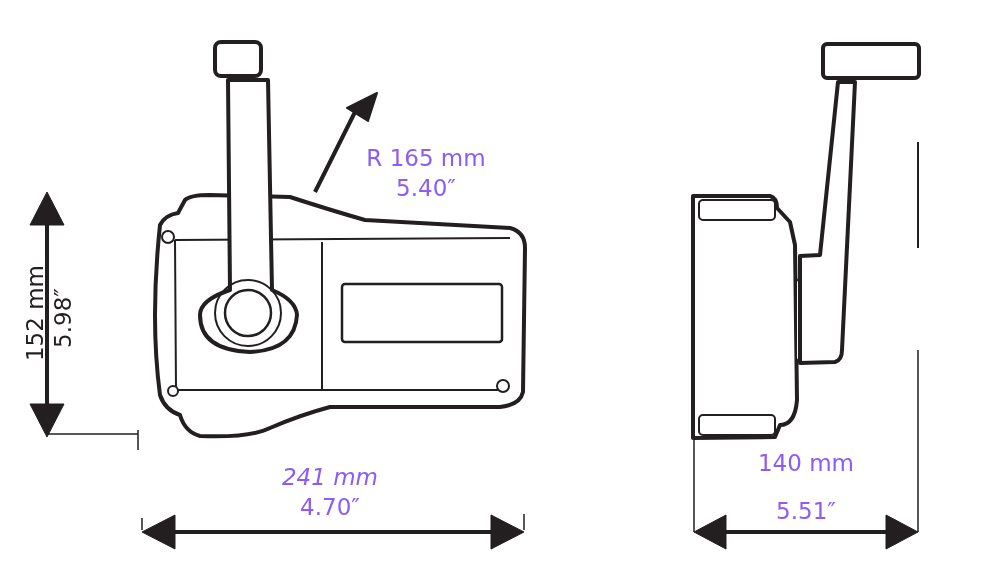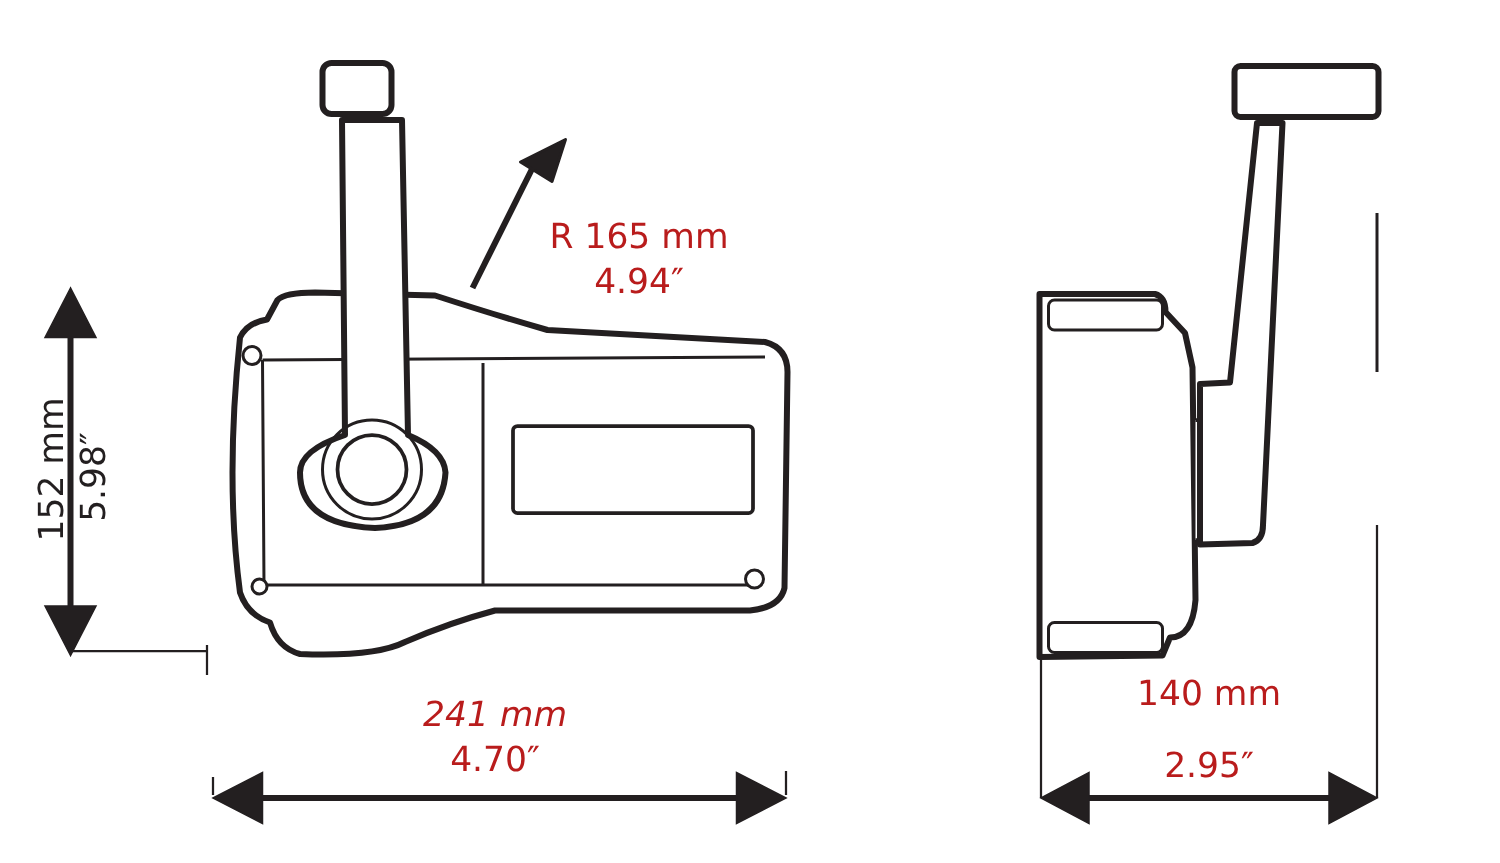--- a/index.html
+++ b/index.html
@@ -1,18 +1,18 @@
 <!DOCTYPE html>
 <html><head>
 <meta charset="utf-8">
 <style>
   html,body{margin:0;padding:0;background:#fff;}
   body{width:1000px;height:575px;position:relative;overflow:hidden;font-family:"DejaVu Sans","Liberation Sans",sans-serif;}
   svg{position:absolute;left:0;top:0;}
-  .lbl{position:absolute;color:#b91c1c;font-size:23px;text-align:center;white-space:nowrap;line-height:30px;}
+  .lbl{position:absolute;color:#8b5cf6;font-size:23px;text-align:center;white-space:nowrap;line-height:30px;}
   .vlbl{position:absolute;color:#231f20;font-size:23px;transform:rotate(-90deg);transform-origin:center;white-space:nowrap;line-height:26px;text-align:center;}
 </style>
 </head>
 <body>
 
 <svg width="1000" height="575" viewBox="0 0 1000 575">
   <g fill="#fff" stroke="#231f20" stroke-width="4" stroke-linejoin="round">
 
     <g>
 
@@ -67,22 +67,22 @@
     <line x1="720" y1="532" x2="890" y2="532" stroke-width="4"></line>
     <polygon points="694,532 726,515 726,549"></polygon>
     <polygon points="918,532 886,515 886,549"></polygon>
     <line x1="694" y1="440" x2="694" y2="532" stroke-width="1.5"></line>
     <line x1="918" y1="142" x2="918" y2="248" stroke-width="2"></line>
     <line x1="918" y1="350" x2="918" y2="532" stroke-width="1.5"></line>
   </g>
 </svg>
 
 <div class="lbl" style="left:356px;top:143px;width:140px;">R 165 mm</div>
-<div class="lbl" style="left:356px;top:173px;width:140px;">4.94″</div>
+<div class="lbl" style="left:356px;top:173px;width:140px;">5.40″</div>
 
 <div class="vlbl" style="left:-35px;top:300px;width:140px;">152 mm</div>
 <div class="vlbl" style="left:-7px;top:305px;width:140px;">5.98″</div>
 
 <div class="lbl" style="left:260px;top:462px;width:140px;font-style:italic;">241 mm</div>
 <div class="lbl" style="left:260px;top:492px;width:140px;">4.70″</div>
 
 <div class="lbl" style="left:736px;top:448px;width:140px;">140 mm</div>
-<div class="lbl" style="left:736px;top:496px;width:140px;">2.95″</div>
+<div class="lbl" style="left:736px;top:496px;width:140px;">5.51″</div>
 
 </body></html>

